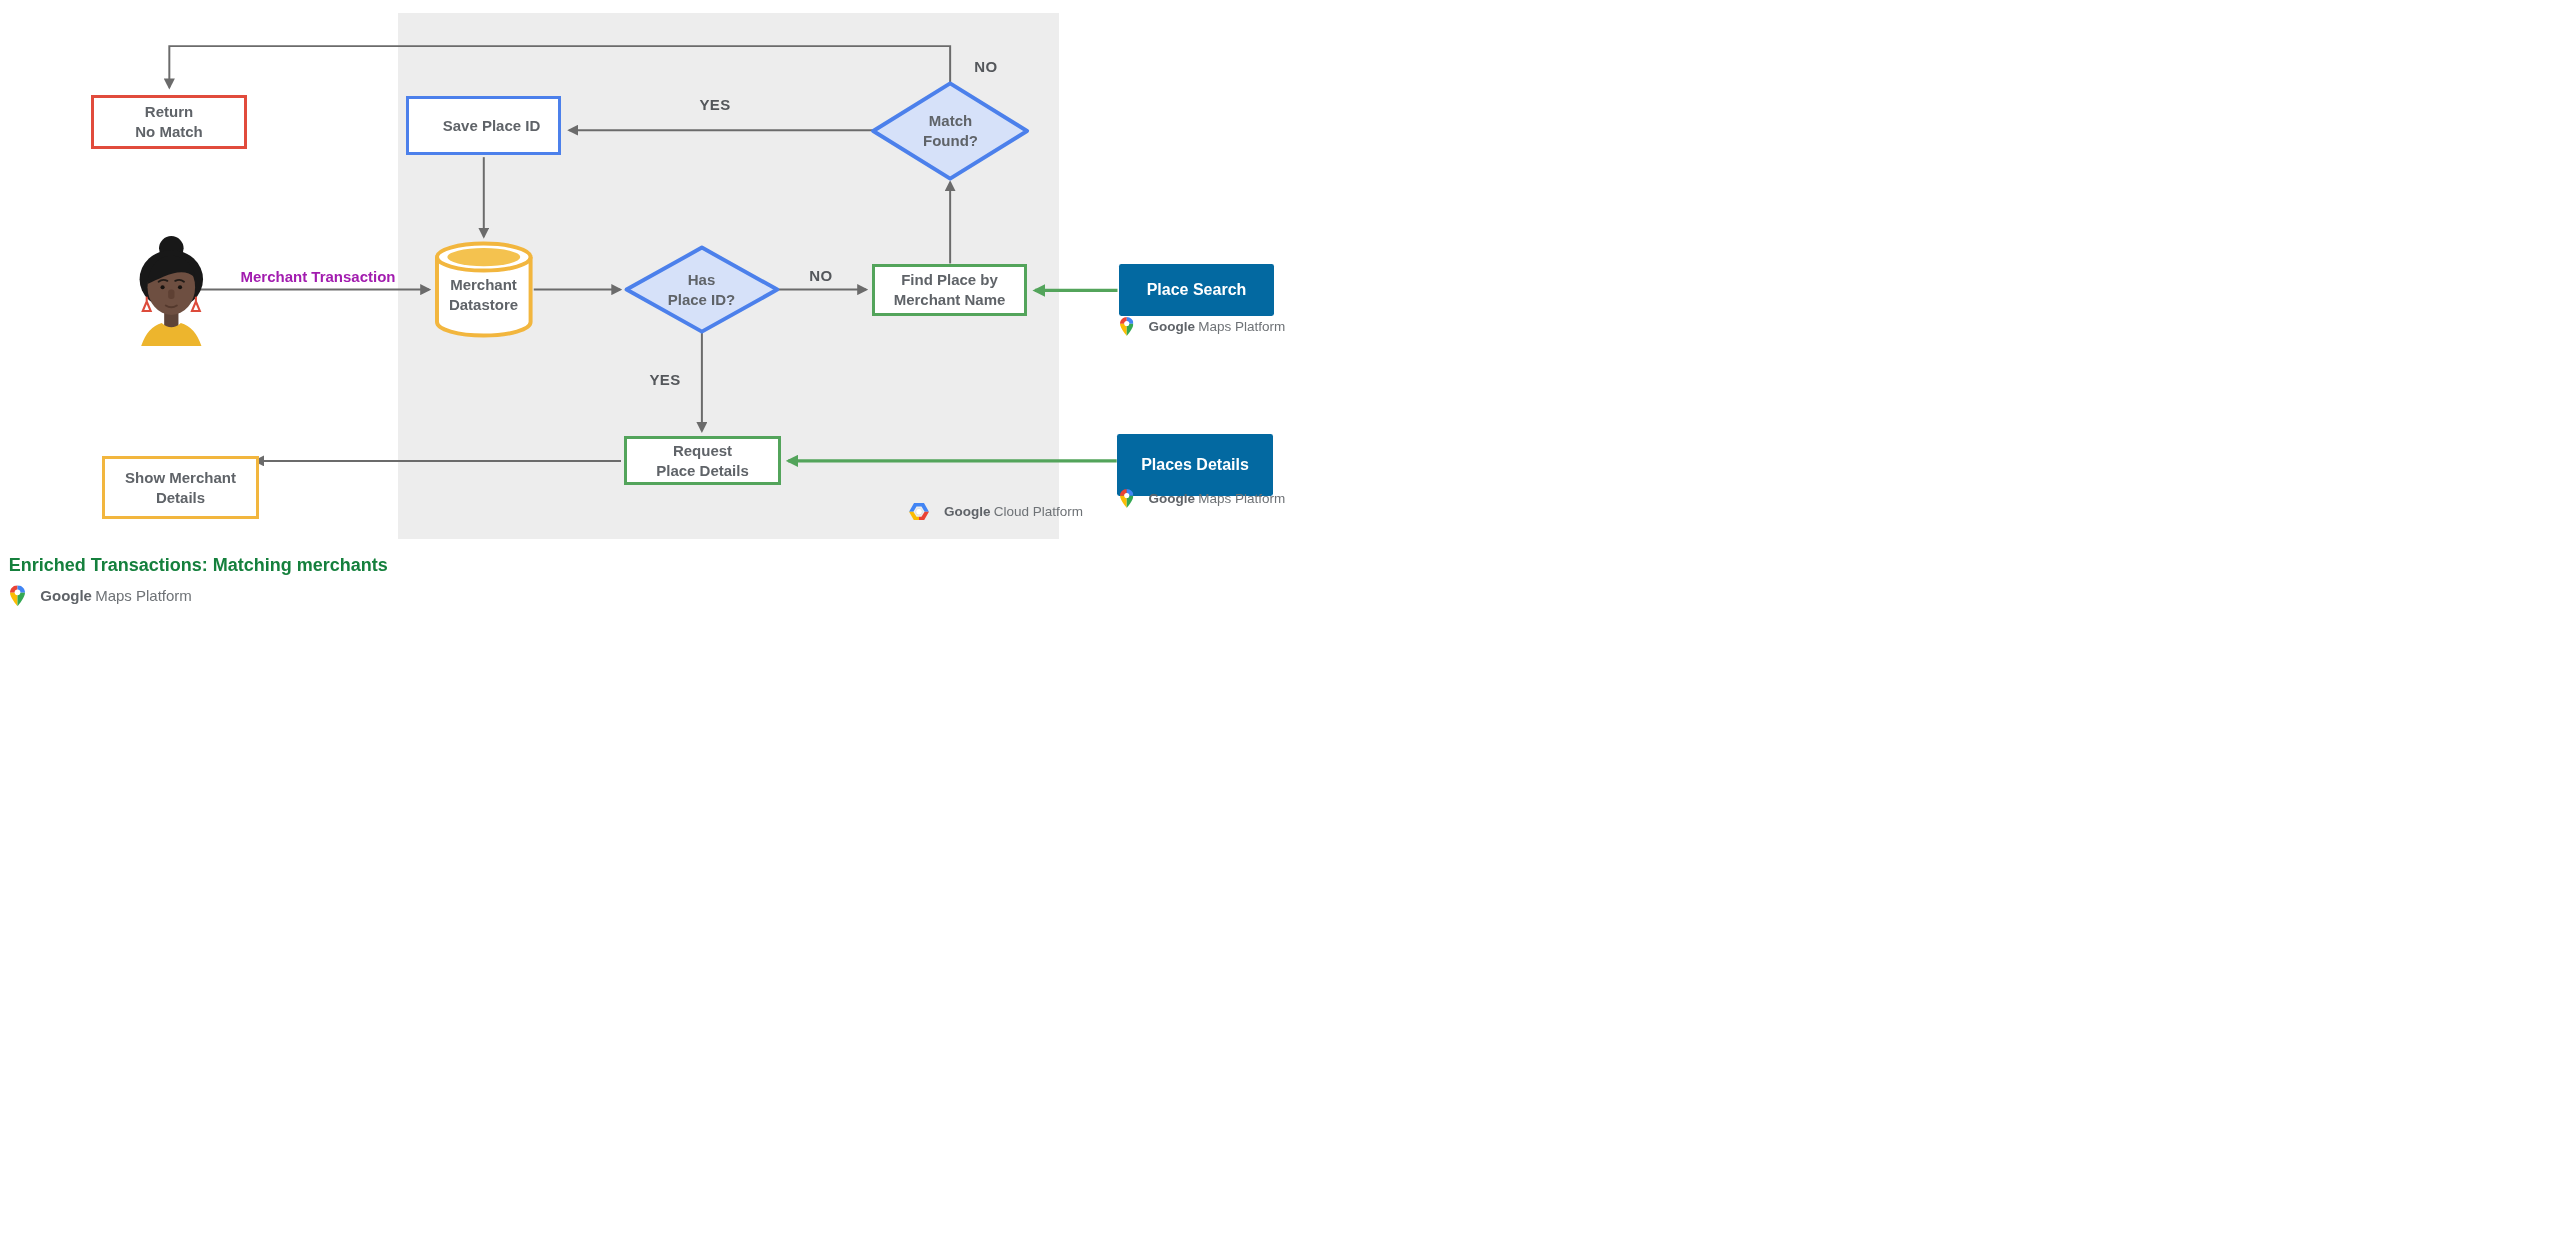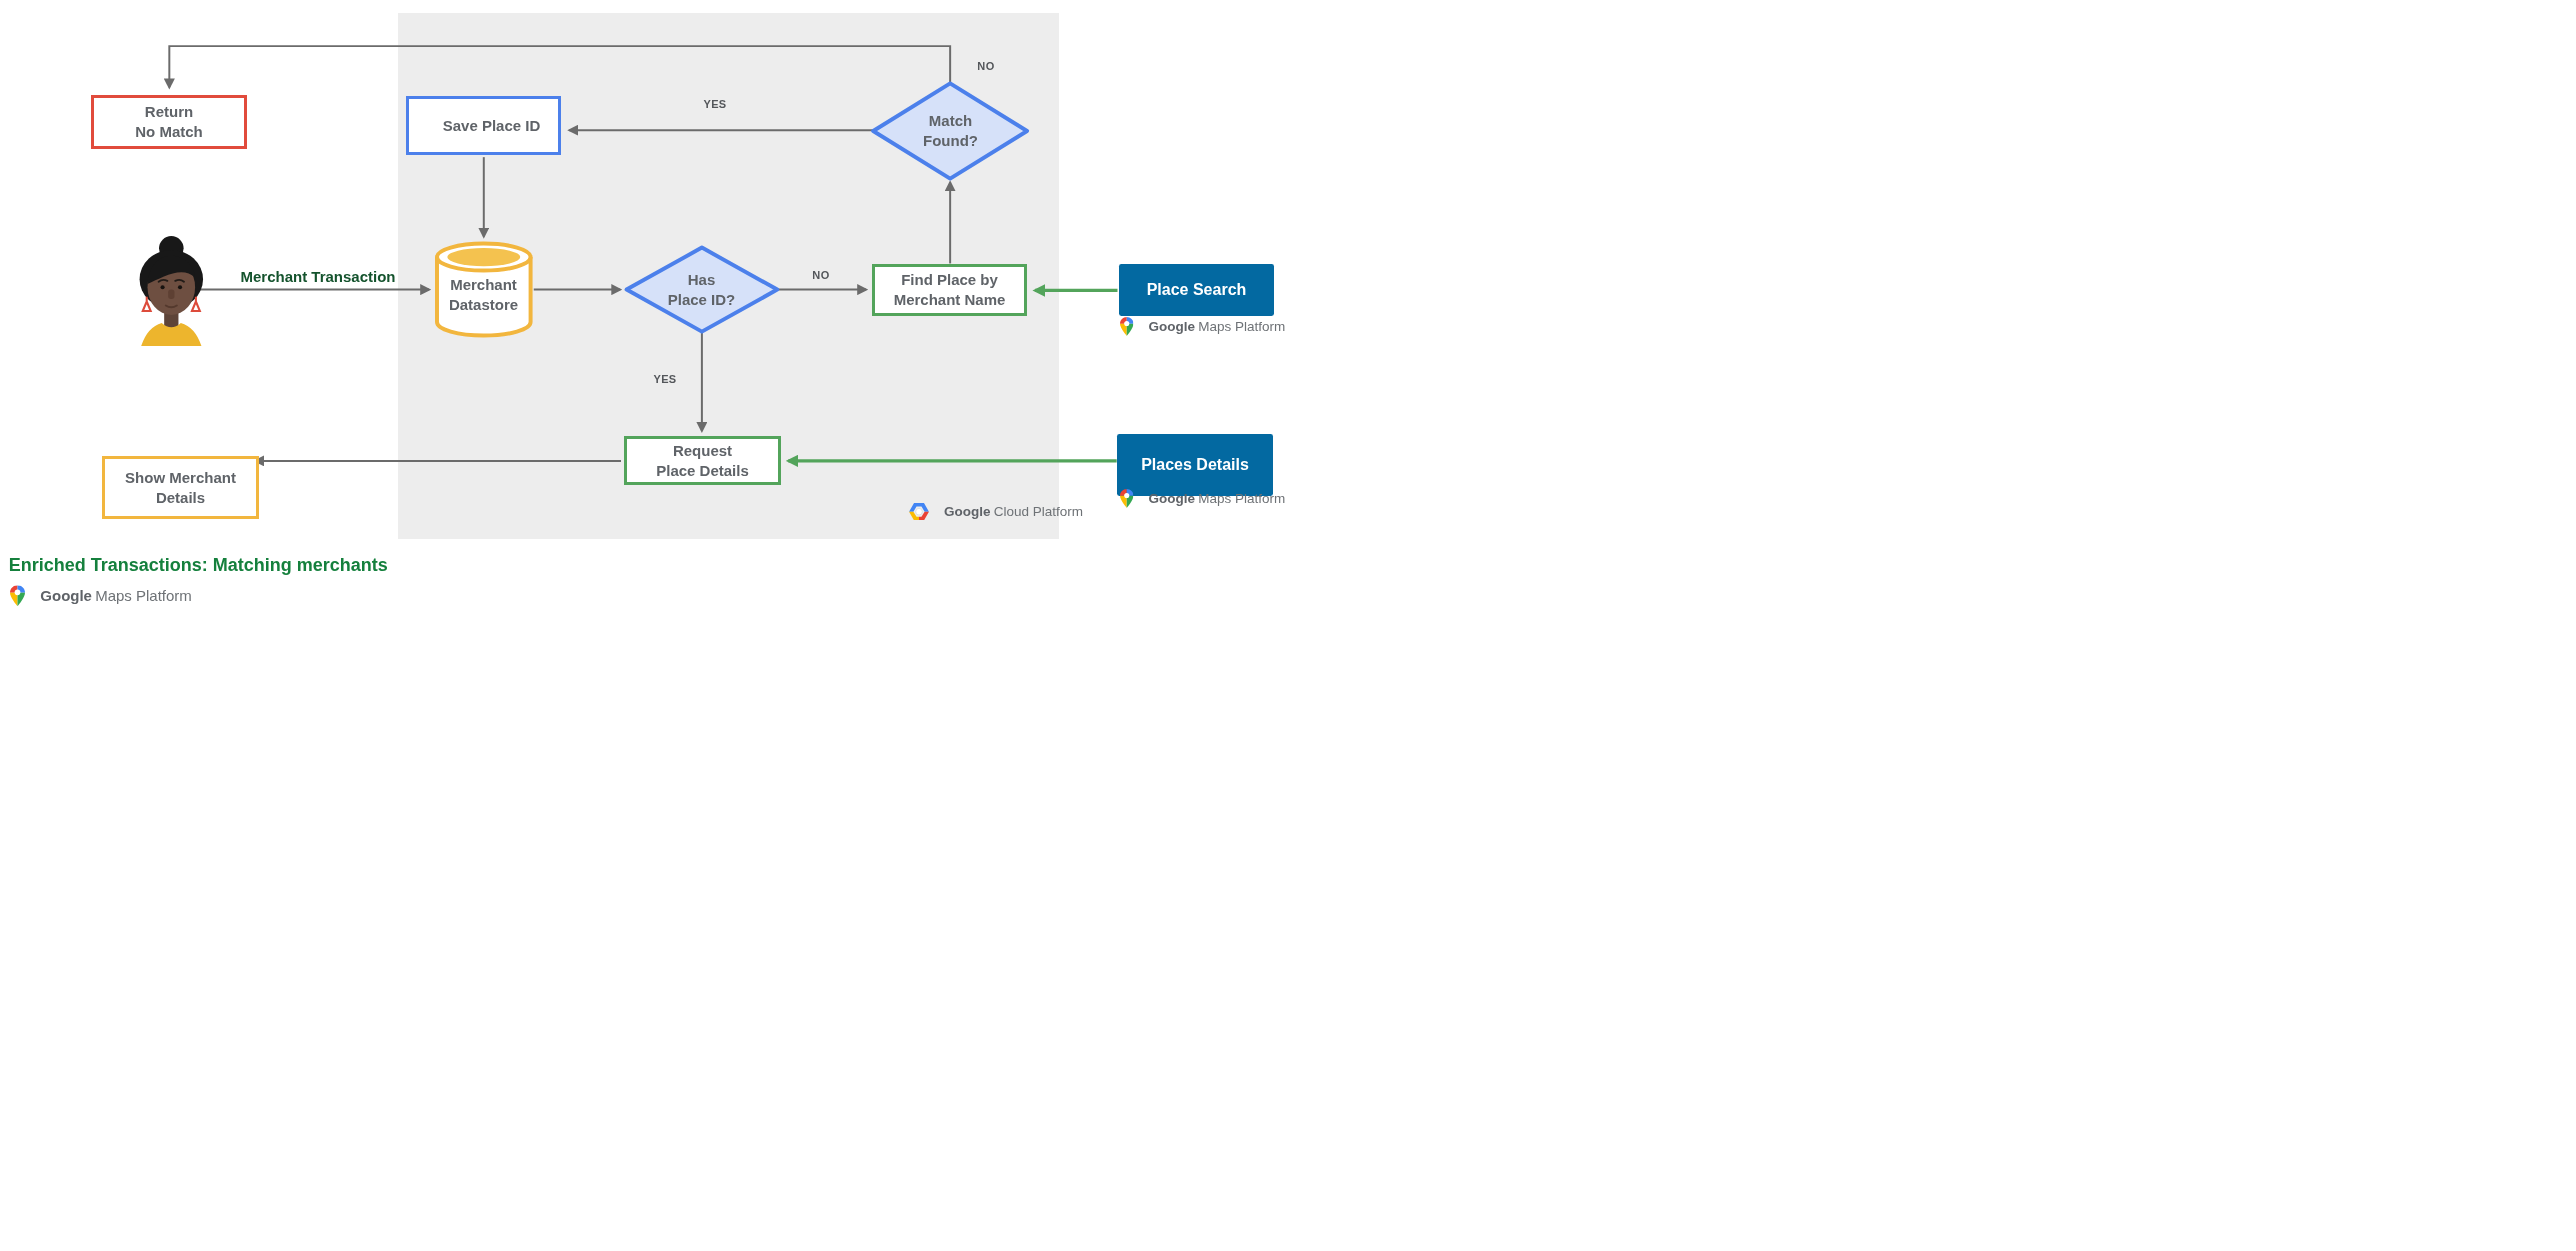--- a/index.html
+++ b/index.html
@@ -12,22 +12,22 @@
         line-height:1.32;white-space:pre-line;box-sizing:border-box;}
   .node.outlined-red{border:3.2px solid #E14B3C;}
   .node.outlined-blue{border:3.2px solid #4C80EB;padding-left:16px;}
   .node.outlined-green{border:3.2px solid #53A45B;}
   .node.outlined-yellow{border:3.2px solid #F2B63E;}
   .node.filled-green{background:#0369a1;color:#ffffff;border:none;border-radius:2.4px;font-size:16px;}
   .diamond-label{position:absolute;z-index:3;display:flex;align-items:center;justify-content:center;
         text-align:center;color:#5F6368;font-weight:700;font-size:15px;line-height:1.32;
         white-space:pre-line;pointer-events:none;}
   .edge-label{position:absolute;z-index:3;transform:translate(-50%,-50%);color:#54575B;
-        font-weight:700;font-size:11px;letter-spacing:0.4px;white-space:nowrap;}
-  .flow-label{position:absolute;z-index:3;transform:translate(-50%,-50%);color:#14532d;
+        font-weight:700;font-size:15px;letter-spacing:0.4px;white-space:nowrap;}
+  .flow-label{position:absolute;z-index:3;transform:translate(-50%,-50%);color:#a21caf;
         font-weight:700;font-size:15px;white-space:nowrap;}
   .logo-row{position:absolute;z-index:3;display:flex;align-items:center;gap:15px;white-space:nowrap;}
   .logo-text{font-size:13.5px;color:#5F6368;}
   .logo-text .g{font-weight:700;}
   .logo-text .rest{font-weight:400;color:#6E7276;margin-left:3.2px;}
   #title{position:absolute;left:8.7px;top:555px;z-index:3;font-size:18px;font-weight:700;color:#15803d;text-align:center;}
   #gmp-bottom .logo-text{font-size:15px;}
 </style>
 </head>
 <body>

